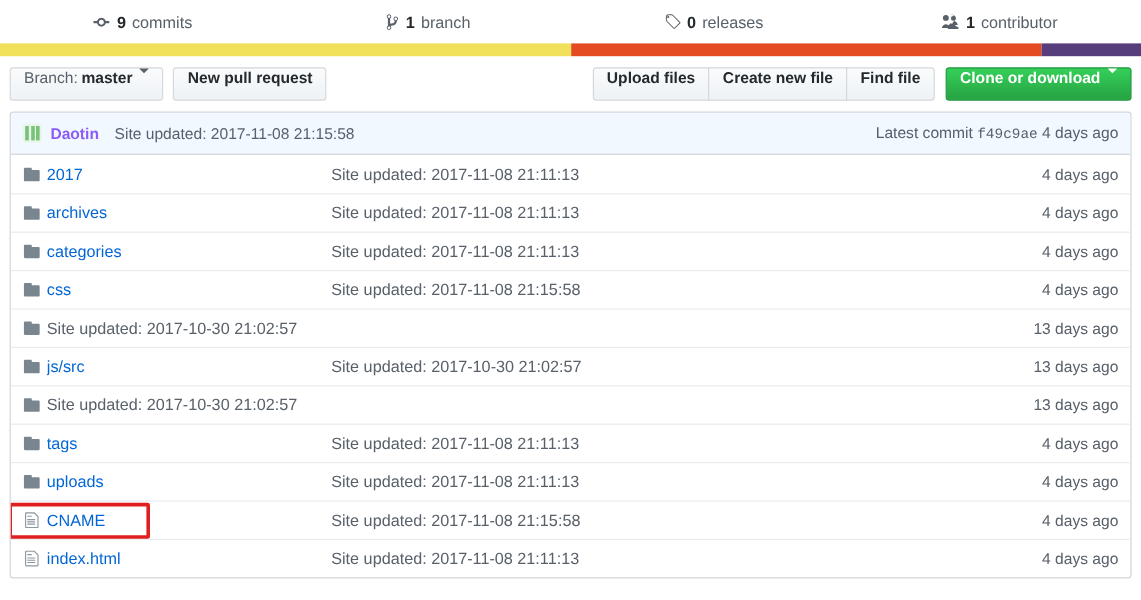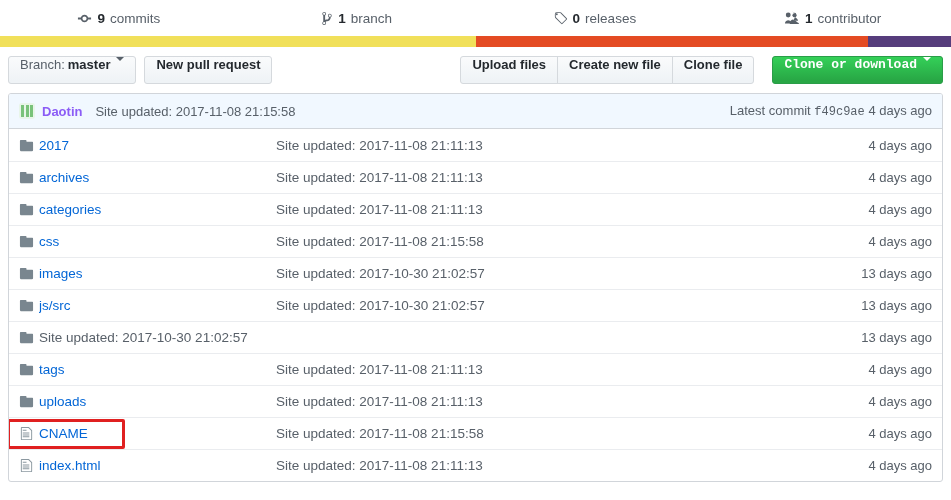--- a/index.html
+++ b/index.html
@@ -84,26 +84,25 @@
     border-right: 4px solid transparent;
     border-left: 4px solid transparent;
     vertical-align: middle;
   }
   .btn + .btn { margin-left: 8px; }
   .btn-group { display: flex; }
   .btn-group .btn { border-radius: 0; margin-left: -1px; }
   .btn-group .btn:first-child { border-radius: 3px 0 0 3px; margin-left: 0; }
   .btn-group .btn:last-child { border-radius: 0 3px 3px 0; }
   .btn-green {
-    margin-left: 18px;
+    margin-left: 9px;
     color: #ffffff;
     background-image: linear-gradient(-180deg, #34d058 0%, #28a745 90%);
     background-color: #28a745;
     border-color: #2a9d48;
-    font-family: Liberation Mono, monospace;
   }
 
   
   .file-table {
     border: 1px solid #d1d5da;
     border-radius: 3px;
     margin: 0 8px;
     overflow: hidden;
     background: #fff;
   }
@@ -233,21 +232,21 @@
       <span>Branch:</span>
       <span class="bold">master</span>
       <span class="caret"></span>
     </button>
     <button class="btn">New pull request</button>
 
     <div class="toolbar-right">
       <div class="btn-group">
         <button class="btn">Upload files</button>
         <button class="btn">Create new file</button>
-        <button class="btn">Clone file</button>
+        <button class="btn">Find file</button>
       </div>
       <button class="btn btn-green">
         <span>Clone or download</span>
         <span class="caret"></span>
       </button>
     </div>
   </div>
 
   <div class="file-table">
 
@@ -306,21 +305,20 @@
           <div class="cell-name"><a>css</a></div>
           <div class="cell-msg">Site updated: 2017-11-08 21:15:58</div>
           <div class="cell-age">4 days ago</div>
         </div>
         <div class="row">
           <div class="cell-icon">
             <svg width="15" height="15" viewBox="0 0 14 16">
               <path fill="#79868f" d="M13 4H7V3c0-.66-.31-1-1-1H1c-.55 0-1 .45-1 1v10c0 .55.45 1 1 1h12c.55 0 1-.45 1-1V5c0-.55-.45-1-1-1z"></path>
             </svg>
           </div>
-          <div class="cell-name"><a>images</a></div>
           <div class="cell-msg">Site updated: 2017-10-30 21:02:57</div>
           <div class="cell-age">13 days ago</div>
         </div>
         <div class="row">
           <div class="cell-icon">
             <svg width="15" height="15" viewBox="0 0 14 16">
               <path fill="#79868f" d="M13 4H7V3c0-.66-.31-1-1-1H1c-.55 0-1 .45-1 1v10c0 .55.45 1 1 1h12c.55 0 1-.45 1-1V5c0-.55-.45-1-1-1z"></path>
             </svg>
           </div>
           <div class="cell-name"><a>js/src</a></div>

